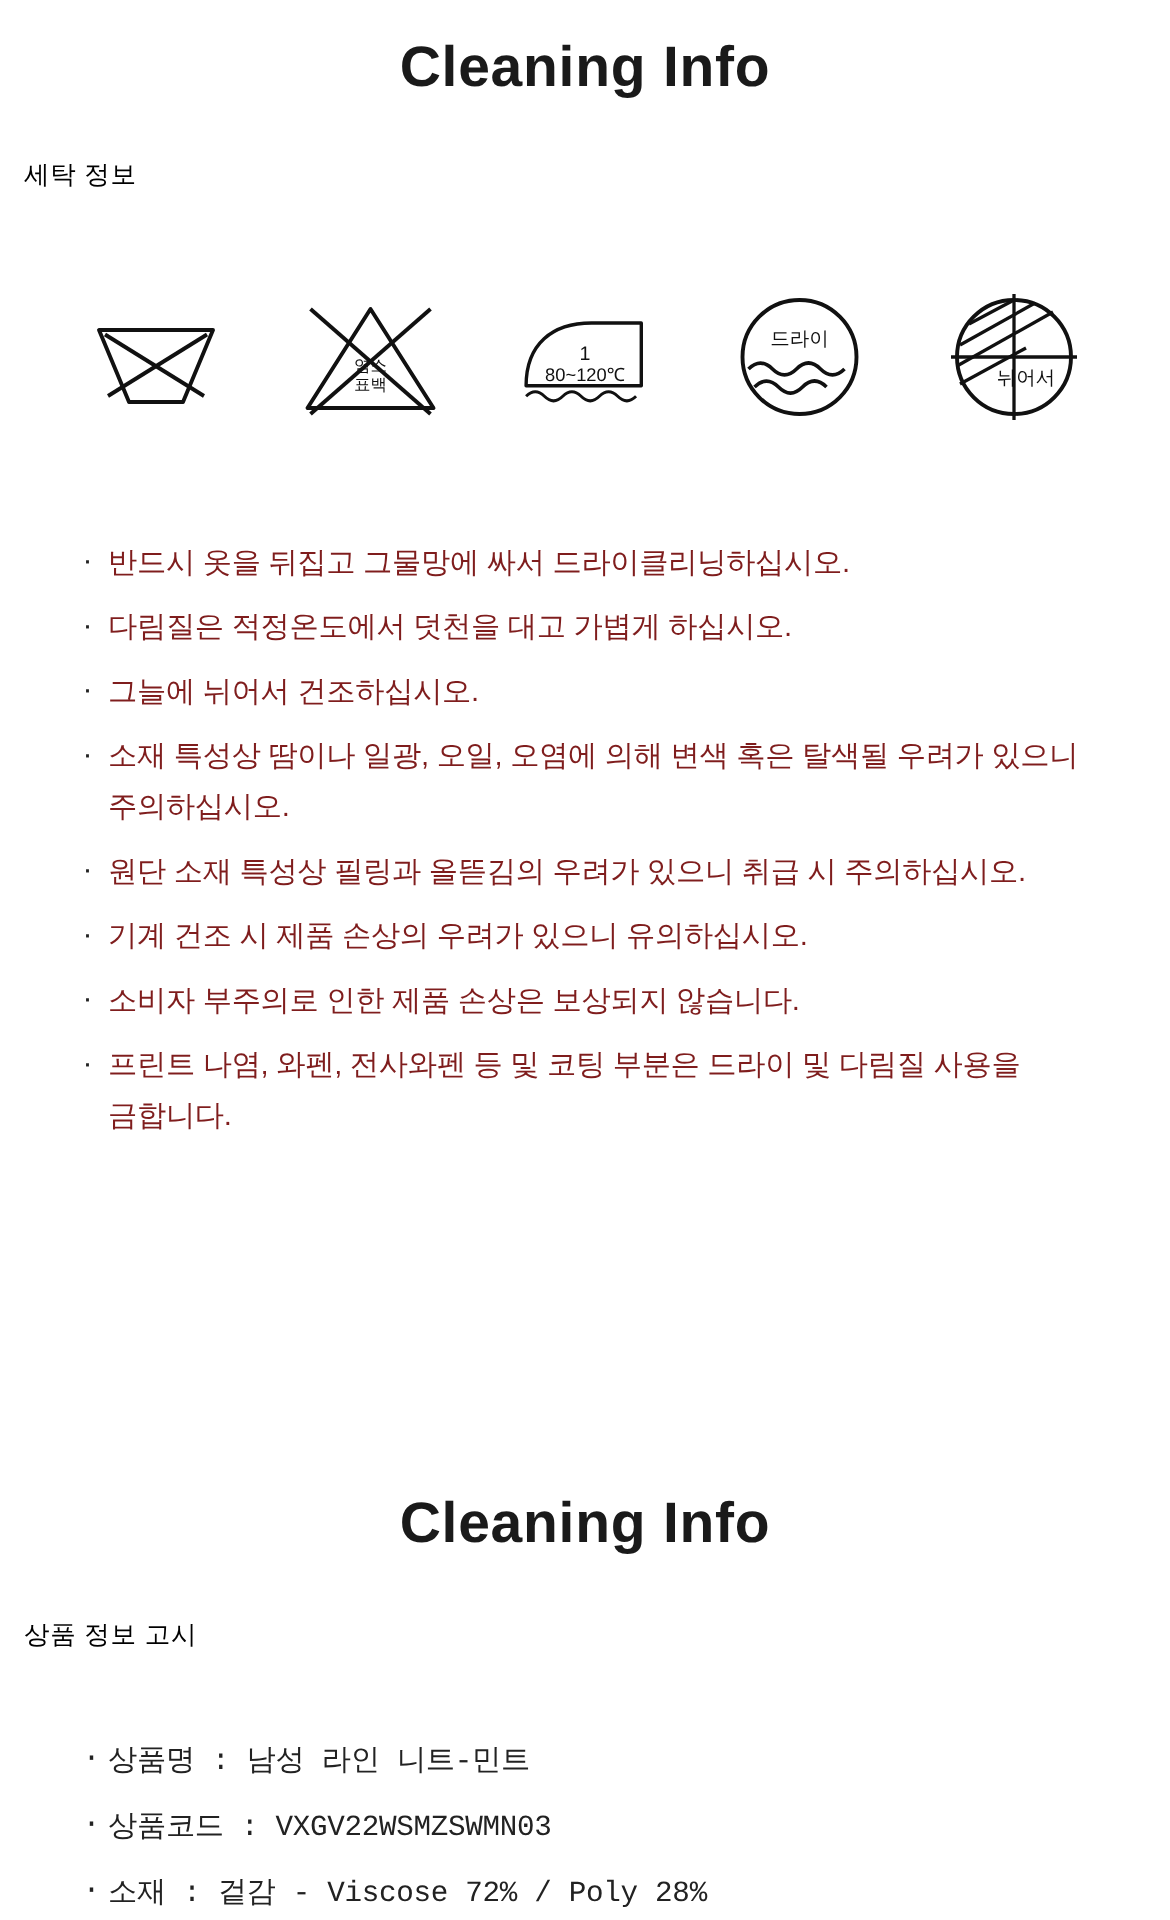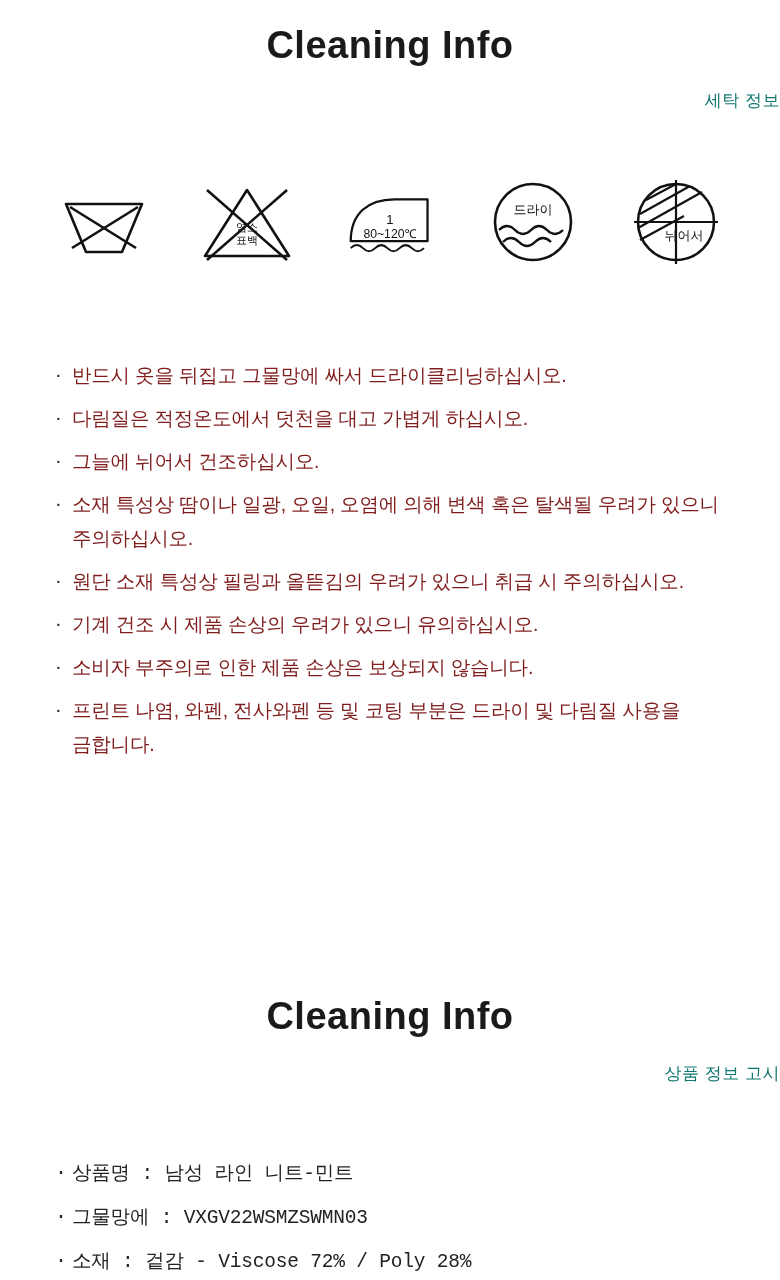--- a/index.html
+++ b/index.html
@@ -25,25 +25,25 @@
   
   .section-title {
     text-align: center;
     font-size: 38px;
     font-weight: 800;
     letter-spacing: 0.5px;
     color: #1a1a1a;
     margin: 0;
   }
   .section-subtitle {
-    text-align: right;
+    text-align: left;
     font-size: 17px;
     font-weight: 400;
-    color: #0f766e;
-    margin: 0;
+    color: #000000;
+    margin: 16px;
     letter-spacing: 0.5px;
   }
 
   #cleaning-title { padding-top: 24px; }
   #cleaning-subtitle { padding-top: 22px; }
 
   
   .symbols-row {
     display: flex;
     justify-content: center;
@@ -192,17 +192,17 @@
     <li> 소비자 부주의로 인한 제품 손상은 보상되지 않습니다.</li>
     <li>프린트 나염, 와펜, 전사와펜 등 및 코팅 부분은 드라이 및 다림질 사용을 금합니다.</li>
   </ul>
 
   <h1 class="section-title" id="product-title">Cleaning Info</h1>
 
   <div class="section-subtitle" id="product-subtitle">상품 정보 고시</div>
 
   <ul class="product-list">
     <li>상품명 : 남성 라인 니트-민트</li>
-    <li>그물망에 : VXGV22WSMZSWMN03</li>
+    <li>상품코드 : VXGV22WSMZSWMN03</li>
     <li>소재 : 겉감 - Viscose 72% / Poly 28%</li>
   </ul>
 
 </div>
 
 </body></html>

